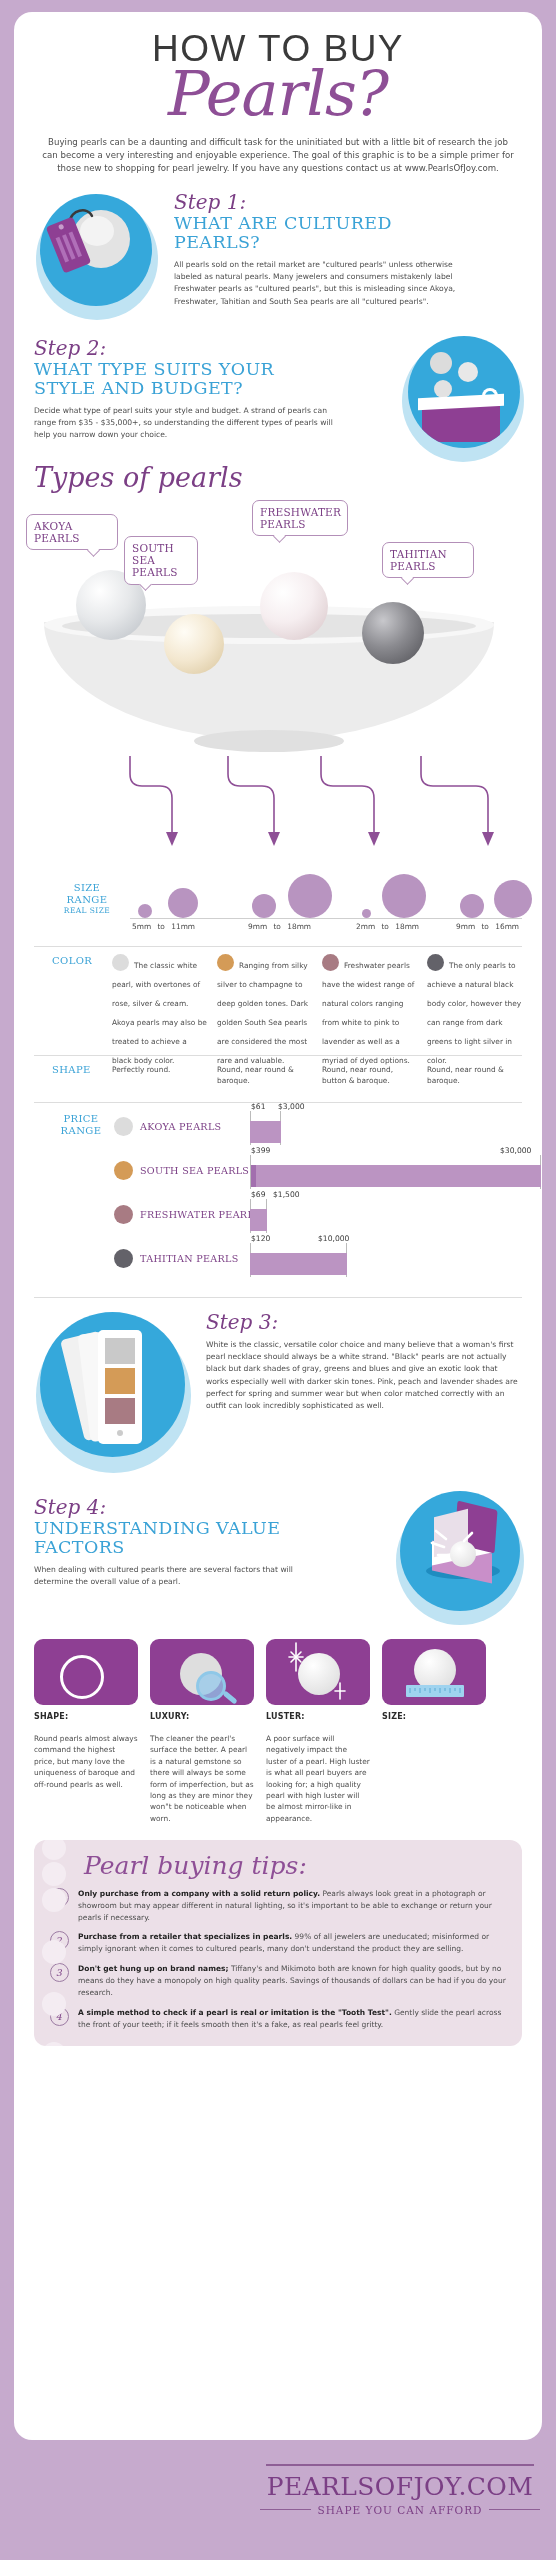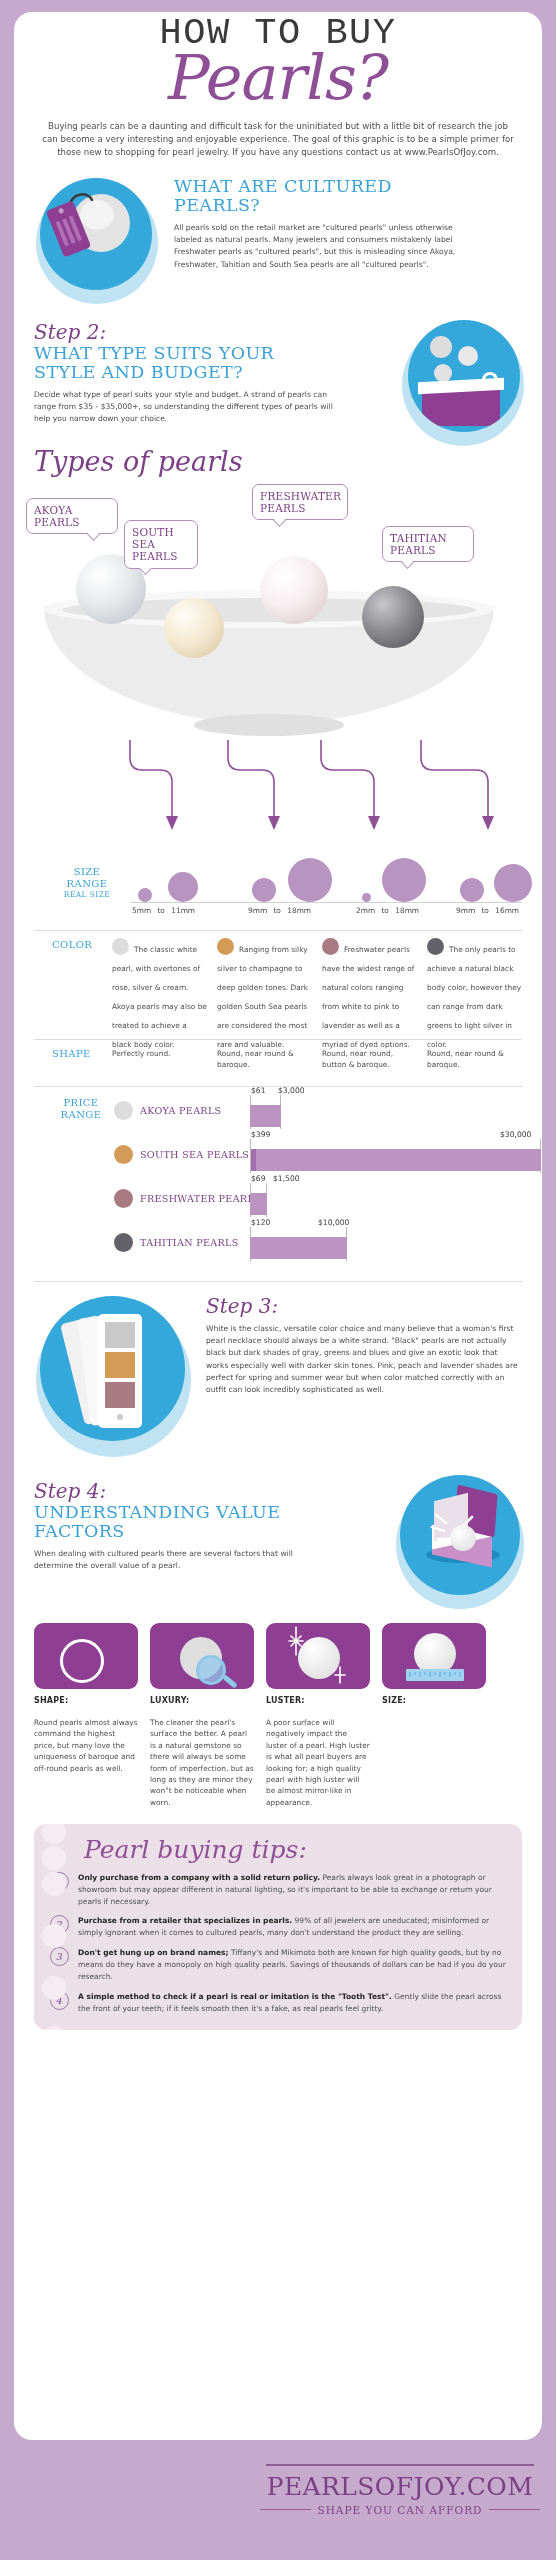--- a/index.html
+++ b/index.html
@@ -23,27 +23,27 @@
   .footer-band {
     position: absolute;
     left: 0; top: 2440px;
     width: 556px; height: 120px;
     background: #c6aacd;
   }
 
   
   .h-howto {
     text-align: center;
-    font-family: Liberation Mono, monospace;
+    font-family: Liberation Sans, sans-serif;
     font-size: 37px;
     letter-spacing: 1.5px;
     color: #3a3a3a;
     font-variant: small-caps;
     text-transform: uppercase;
-    padding-top: 2px;
+    padding-top: 18px;
     line-height: 1.05;
   }
   .h-pearls {
     text-align: center;
     font-family: "DejaVu Serif", serif;
     font-style: italic;
     font-size: 62px;
     color: #8e4f96;
     line-height: 0.95;
     margin-top: -4px;
@@ -256,20 +256,21 @@
       </svg>
       <div style="position:absolute;left:14px;top:26px;width:29px;height:50px;background:#8e3f93;border-radius:4px;transform:rotate(-22deg);">
         <div style="position:absolute;left:12px;top:3px;width:5px;height:5px;border-radius:50%;background:#c79ccb;"></div>
         <div style="position:absolute;left:5px;top:14px;width:4px;height:26px;background:#b06fb8;"></div>
         <div style="position:absolute;left:12px;top:14px;width:4px;height:26px;background:#b06fb8;"></div>
         <div style="position:absolute;left:19px;top:14px;width:4px;height:26px;background:#b06fb8;"></div>
       </div>
     </div>
 
     <div style="position:absolute; left:160px; top:2px; width:352px;">
+      <div class="step-kicker">Step 1:</div>
       <div class="step-title" style="max-width:250px;">What are cultured pearls?</div>
       <div class="step-body" style="max-width:300px;">All pearls sold on the retail market are "cultured pearls" unless otherwise labeled as natural pearls. Many jewelers and consumers mistakenly label Freshwater pearls as "cultured pearls", but this is misleading since Akoya, Freshwater, Tahitian and South Sea pearls are all "cultured pearls".</div>
     </div>
   </div>
 
   <div class="step-row" style="height:132px; margin-top:4px;">
     <div class="circle-halo" style="right:18px; top:14px; width:122px; height:122px;"></div>
     <div class="circle-ill" style="right:22px; top:10px; width:112px; height:112px;"></div>
     <div style="position:absolute; right:22px; top:10px; width:112px; height:112px; overflow:hidden; border-radius:50%;">
       <div style="position:absolute;left:22px;top:16px;width:22px;height:22px;border-radius:50%;background:#dcdcdc;"></div>

